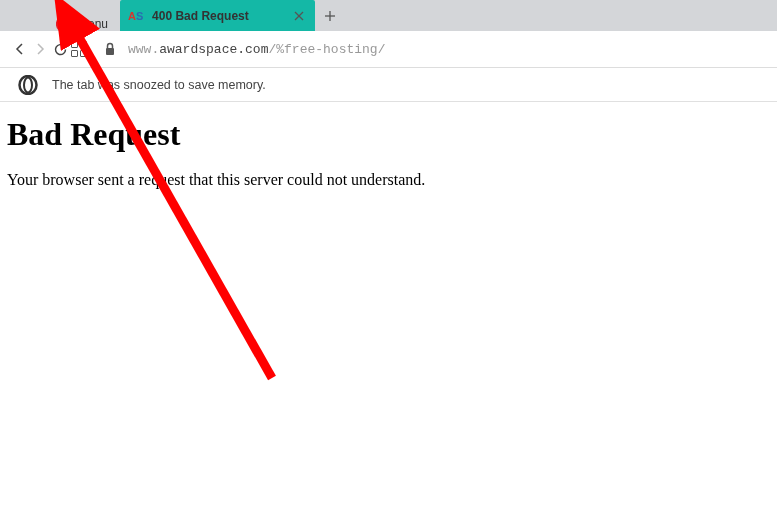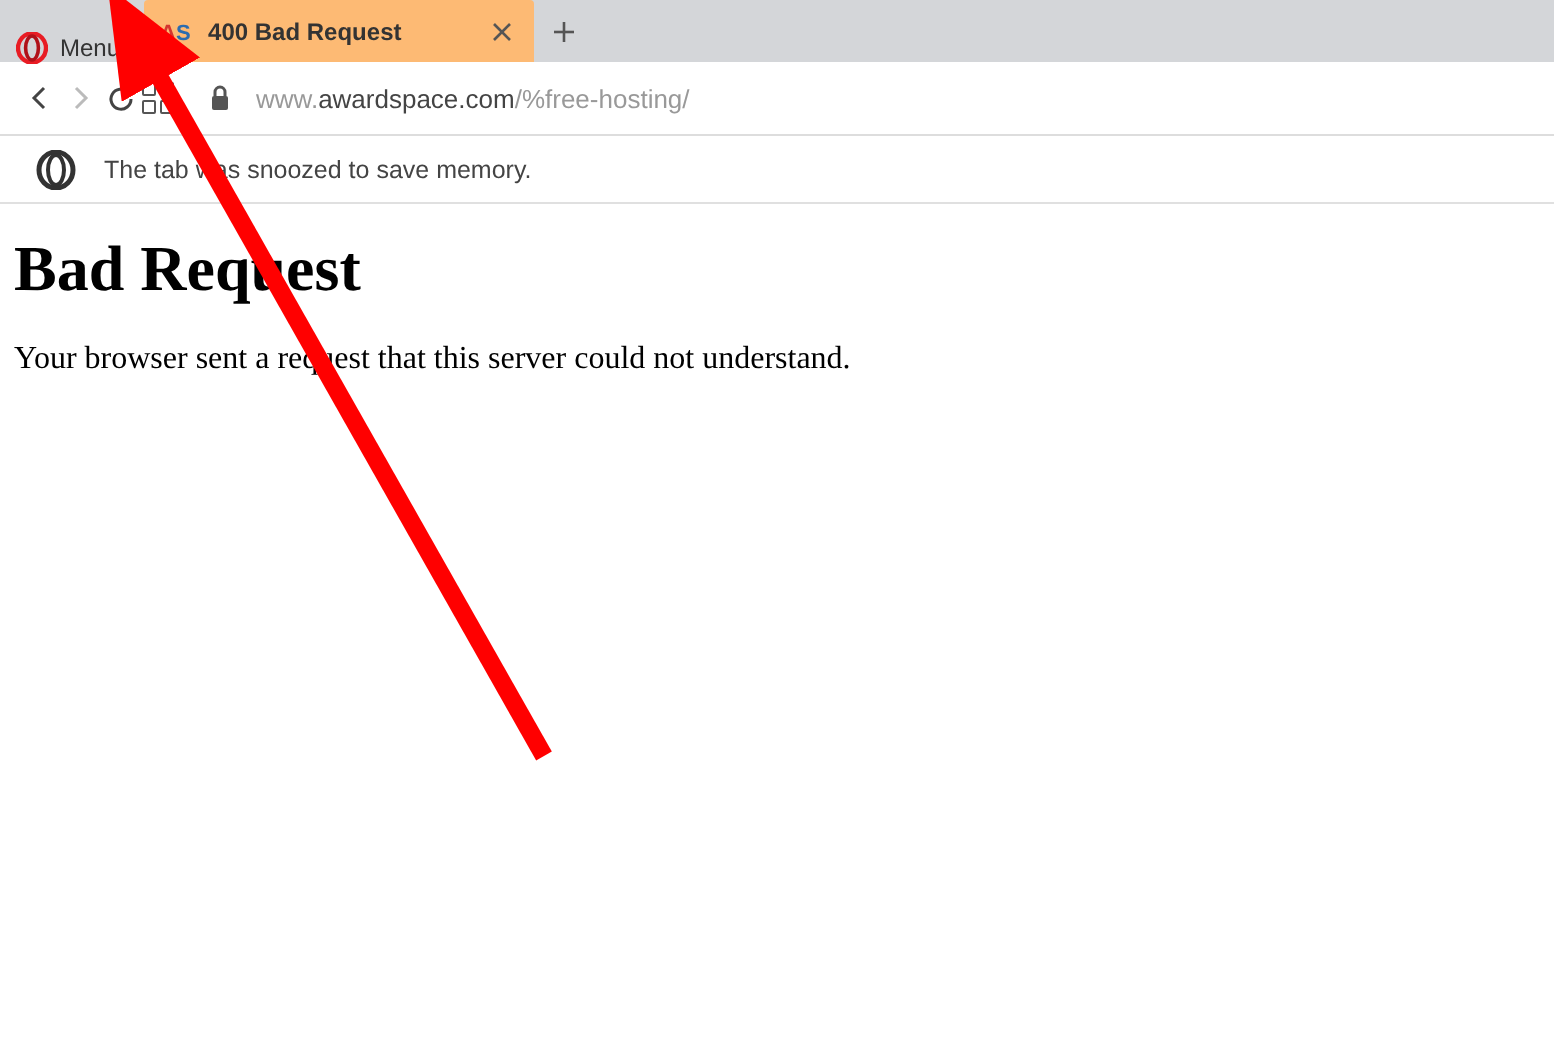--- a/index.html
+++ b/index.html
@@ -23,29 +23,30 @@
     }
     .menu-btn {
       display: flex;
       align-items: center;
       padding: 16px 12px 0 8px;
       background: #d4d6d9;
       cursor: pointer;
       gap: 6px;
       font-size: 12px;
       color: #333;
+      margin-left: 48px;
     }
     .opera-logo {
       width: 16px;
       height: 16px;
     }
     .tab {
       display: flex;
       align-items: center;
-      background: #fdba74;
+      background: #14b8a6;
       padding: 0 8px;
       gap: 8px;
       font-size: 12px;
       color: #333;
       min-width: 195px;
       border-top-left-radius: 2px;
       border-top-right-radius: 2px;
       position: relative;
     }
     .tab-favicon {
@@ -80,20 +81,21 @@
       font-size: 18px;
     }
     .toolbar {
       height: 37px;
       background: #fff;
       border-bottom: 1px solid #ddd;
       display: flex;
       align-items: center;
       padding: 0 10px;
       gap: 0;
+      font-family: Liberation Mono, monospace;
     }
     .nav-btn {
       width: 20px;
       height: 20px;
       display: flex;
       align-items: center;
       justify-content: center;
       cursor: pointer;
       color: #444;
     }

